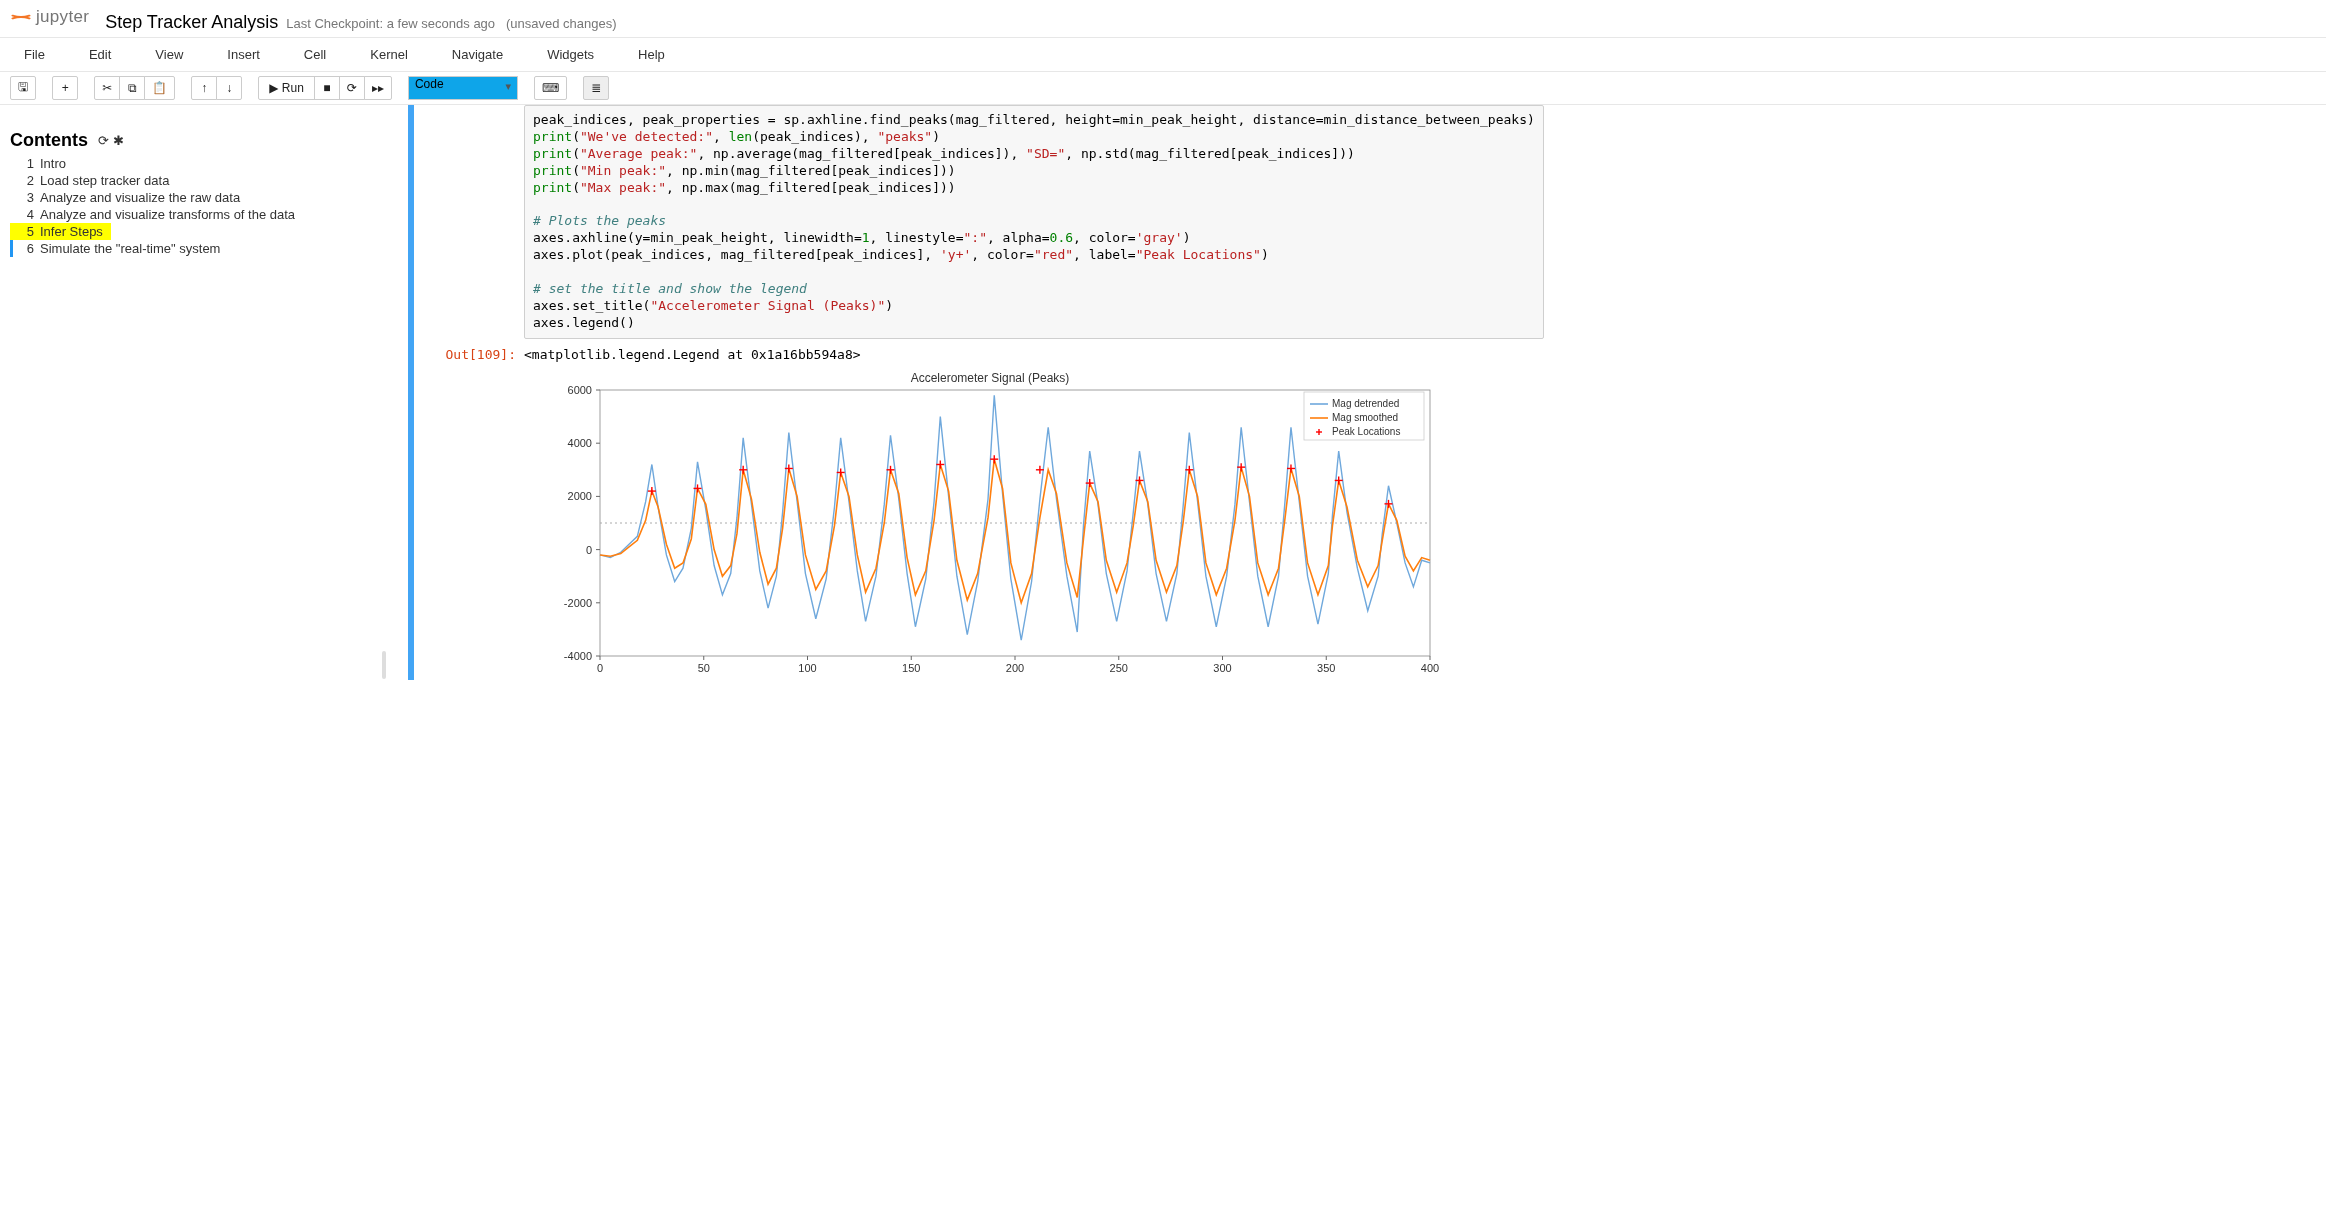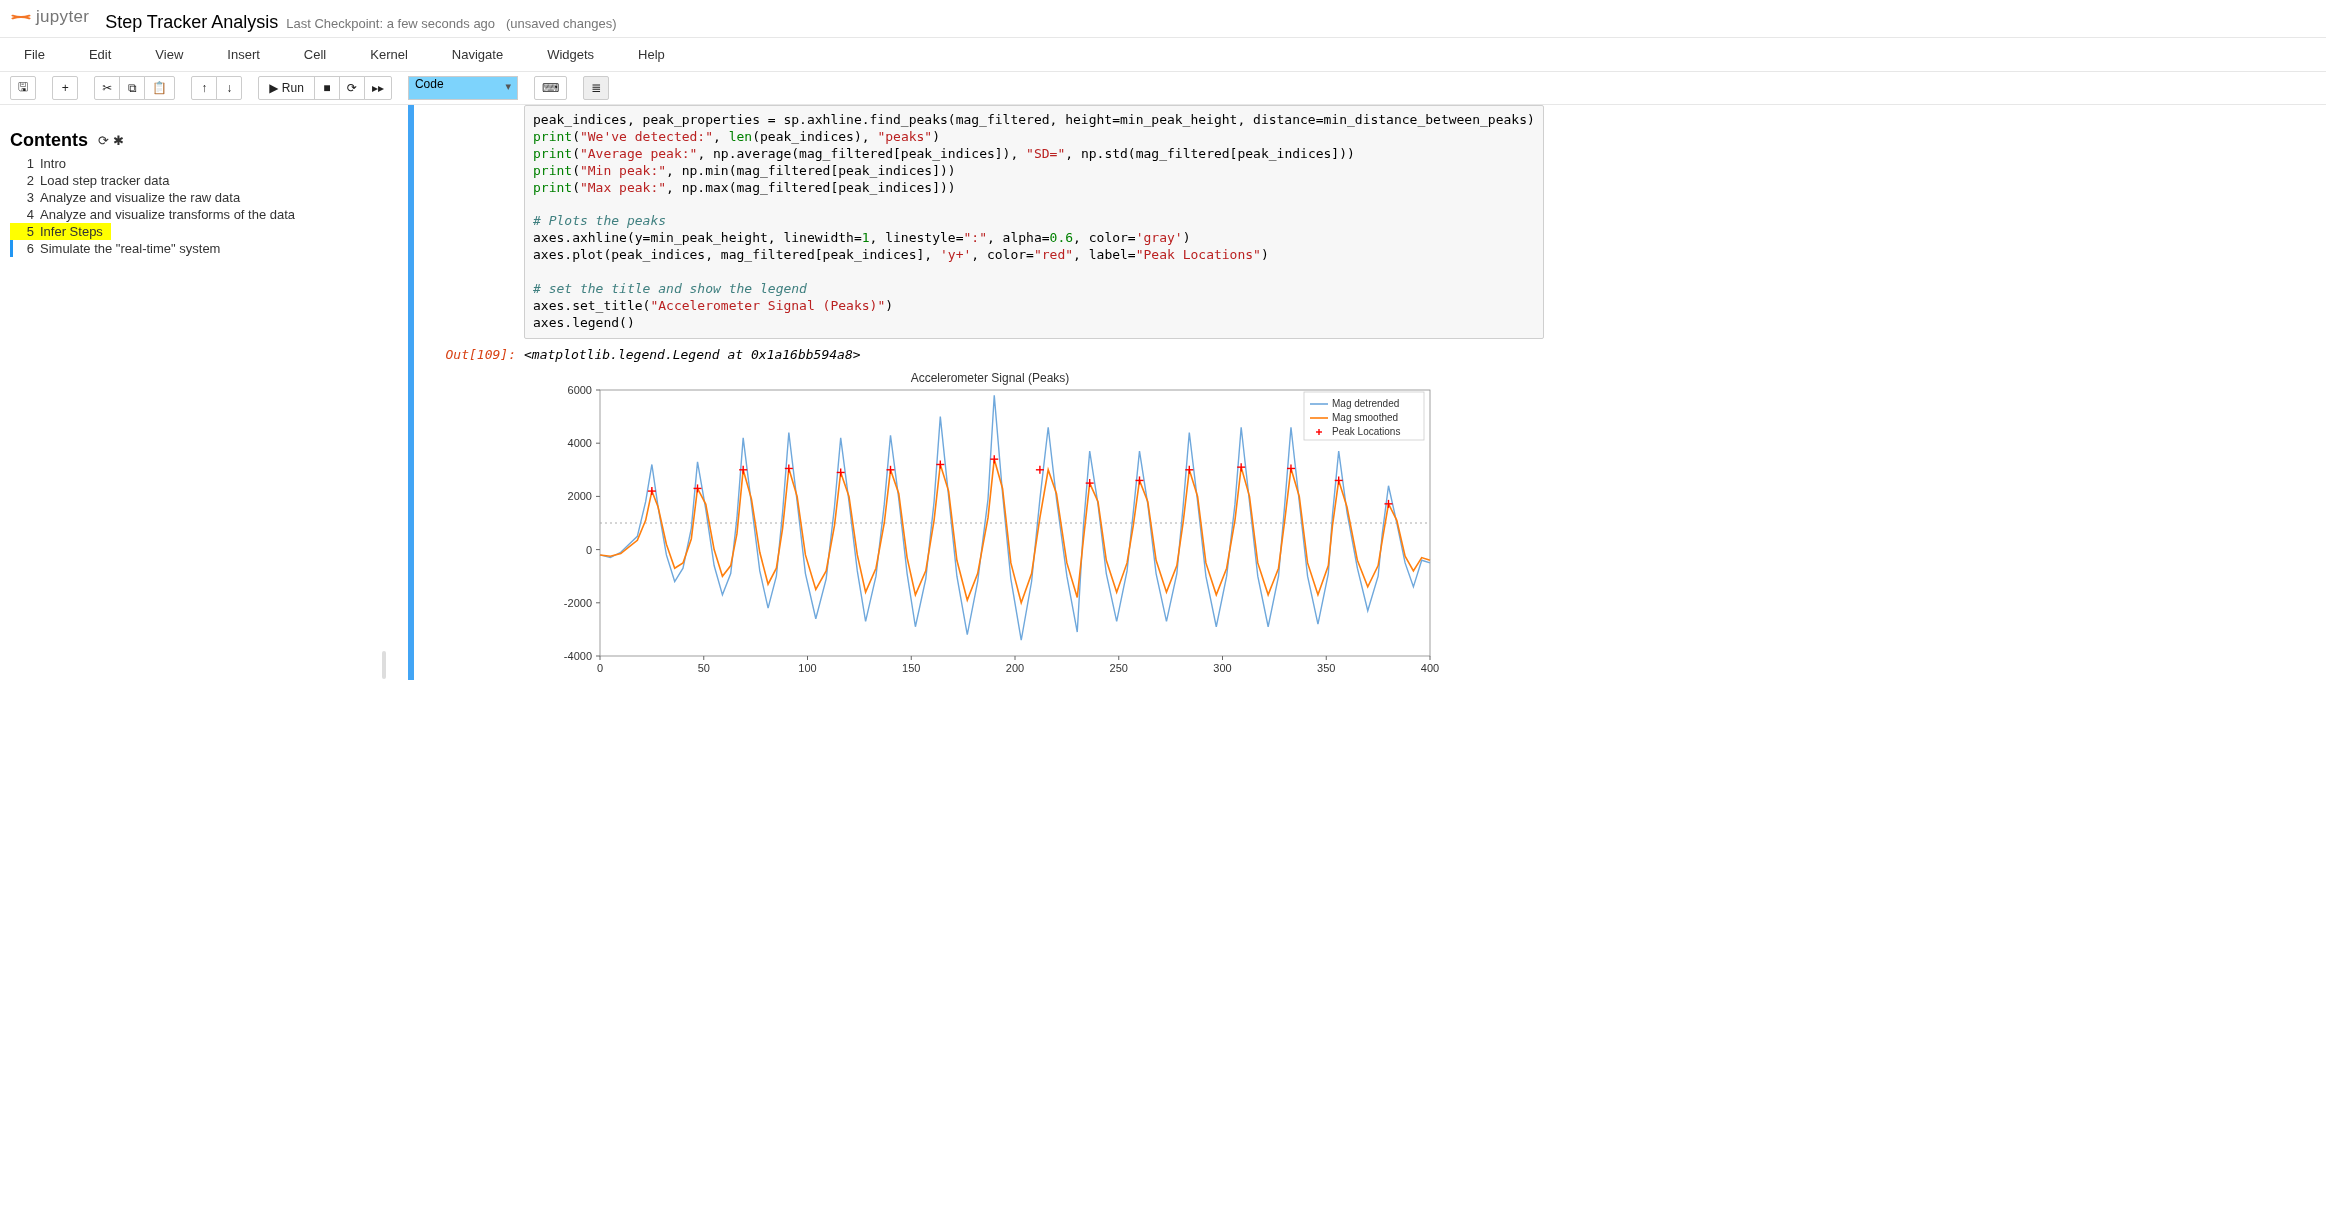--- a/index.html
+++ b/index.html
@@ -15,21 +15,21 @@
 .checkpoint { font-size: 13px; color: #777; margin-left: 8px; }
 .menubar { display: flex; gap: 16px; padding: 3px 10px; border-bottom: 1px solid #e7e7e7; }
 .menu-item { padding: 6px 14px; font-size: 13px; color: #333; cursor: pointer; }
 .toolbar { display: flex; align-items: center; gap: 4px; padding: 4px 10px; border-bottom: 1px solid #e7e7e7; }
 .tb-btn { border: 1px solid #ccc; background: #fff; border-radius: 2px; padding: 3px 7px; font-size: 12px; color:#222; cursor: pointer; display: inline-flex; align-items:center; justify-content:center; min-width: 26px; height: 24px; }
 .tb-btn.run { padding: 3px 10px; }
 .tb-group { display: flex; }
 .tb-group .tb-btn { border-radius: 0; margin-left:-1px; }
 .tb-group .tb-btn:first-child { border-top-left-radius: 2px; border-bottom-left-radius: 2px; margin-left:0; }
 .tb-group .tb-btn:last-child { border-top-right-radius: 2px; border-bottom-right-radius: 2px; }
-.tb-select { border: 1px solid #ccc; font-size: 12px; height: 24px; padding: 1px 18px 10px 6px; background:#7dd3fc; position:relative; width: 110px; display:flex; align-items:center; }
+.tb-select { border: 1px solid #ccc; font-size: 12px; height: 24px; padding: 1px 18px 10px 6px; background:#0ea5e9; position:relative; width: 110px; display:flex; align-items:center; }
 .tb-select:after { content:'▾'; position:absolute; right:6px; top:3px; font-size:11px; color:#555; }
 .tb-sep { width: 8px; }
 
 .main { display: flex; height: calc(100vh - 112px); }
 .sidebar { width: 380px; padding: 14px 10px 10px 10px; overflow: auto; font-size: 13px; }
 .toc-title { font-size: 18px; font-weight: 700; color: #000; display: flex; align-items: center; gap: 10px; margin-bottom: 4px; margin-top: 11px; }
 .toc-icons { font-size: 13px; font-weight: 400; color: #333; display: flex; gap: 4px; }
 .toc-list { list-style: none; }
 .toc-item { display: flex; gap: 6px; padding: 1px 0 1px 10px; cursor: pointer; }
 .toc-num { width: 14px; text-align: right; color: #333; }
@@ -47,21 +47,21 @@
 .out-prompt { color: #D84315; }
 .code-box { background: #f7f7f7; border: 1px solid #cfcfcf; border-radius: 2px; padding: 6px 8px; font-family: "Menlo","Consolas",monospace; font-size: 13px; line-height: 1.3; white-space: pre; overflow-x: auto; color:#000; }
 .code-box::-webkit-scrollbar { height: 14px; }
 .code-box::-webkit-scrollbar-track { background: #eee; }
 .code-box::-webkit-scrollbar-thumb { background: #bfbfbf; }
 .kw-g { color: #008000; }
 .kw-s { color: #ba2121; }
 .kw-n { color: #008000; }
 .kw-it { color: #408080; font-style: italic; }
 .stdout { font-family: "Menlo","Consolas",monospace; font-size: 13px; white-space: pre; padding: 8px 0 8px 0; color:#000; line-height:1.3; }
-.out-row { display:flex;font-style:italic; }
+.out-row { display:flex; }
 .out-content { font-family: "Menlo","Consolas",monospace; font-size: 13px; padding-top:4px; color:#000; }
 .chart-wrap { padding: 8px 0 0 16px; }
 .chart-svg { border: none; display: block; }
 </style>
 </head>
 <body>
 
 <div class="header">
   <div class="jupyter-logo">
     <span class="logo-circles"></span>

